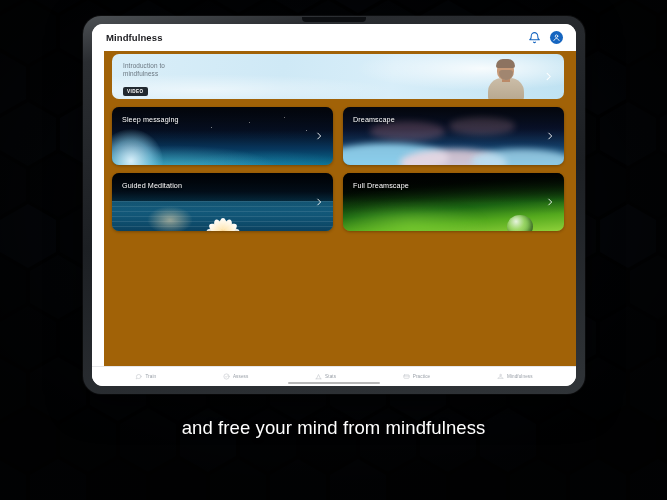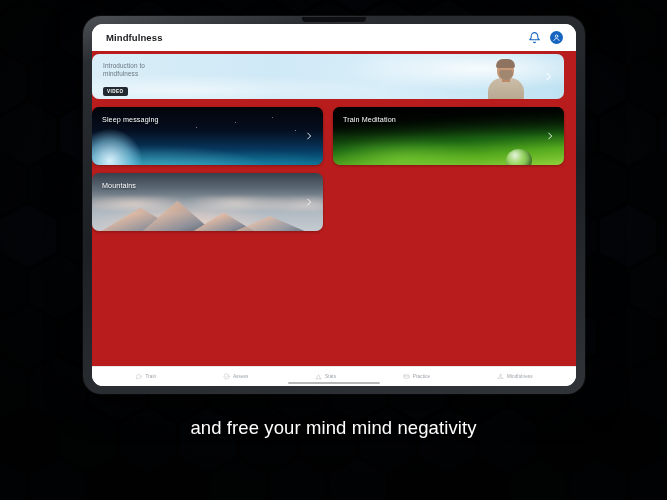--- a/index.html
+++ b/index.html
@@ -70,23 +70,24 @@
   .ico { width: 13px; height: 13px; display: block; }
   .avatar-badge {
     width: 13px; height: 13px; border-radius: 50%;
     background: #1565c0;
     display: flex; align-items: center; justify-content: center;
   }
 
   
   .content {
     flex: 1 1 auto;
-    padding: 3px 12px 0 0;
-    background: #b91c1c;
+    padding: 3px 12px 0 8px;
+    background: #a16207;
     overflow: hidden;
+    margin-left: 12px;
   }
 
   
   .banner {
     position: relative;
     height: 45px;
     border-radius: 7px;
     overflow: hidden;
     background: linear-gradient(100deg,#d9eef8 0%, #cfe9f6 38%, #d8eef9 62%, #bfe2f2 100%);
   }
@@ -520,55 +521,74 @@
             </div>
             <div class="card-scrim"></div>
             <div class="card-title">Sleep messaging</div>
             <span class="card-arrow">
               <svg width="10" height="10" viewBox="0 0 24 24" fill="none" stroke="#ffffff" stroke-width="2.2" stroke-linecap="round" stroke-linejoin="round">
                   <path d="M9 5l7 7-7 7"></path>
                 </svg>
             </span>
           </div>
 
-
-
+          <div class="card">
+            <div class="art-dream">
+              <span class="cl c4"></span>
+                <span class="cl c5"></span>
+              <span class="cl c1"></span>
+                <span class="cl c2"></span>
+                <span class="cl c3"></span>
+            </div>
+            <div class="card-scrim"></div>
+            <div class="card-title">Dreamscape</div>
+            <span class="card-arrow">
+              <svg width="10" height="10" viewBox="0 0 24 24" fill="none" stroke="#ffffff" stroke-width="2.2" stroke-linecap="round" stroke-linejoin="round">
+                  <path d="M9 5l7 7-7 7"></path>
+                </svg>
+            </span>
+          </div>
+
+
+          <div class="card">
+            <div class="art-lotus">
+              <div class="water"></div>
+              <div class="glow"></div>
+              <span class="petal" style="transform:translateX(-50%) rotate(0deg)"></span>
+              <span class="petal" style="transform:translateX(-50%) rotate(-26deg)"></span>
+              <span class="petal" style="transform:translateX(-50%) rotate(26deg)"></span>
+              <span class="petal" style="transform:translateX(-50%) rotate(-52deg)"></span>
+              <span class="petal" style="transform:translateX(-50%) rotate(52deg)"></span>
+              <span class="petal" style="transform:translateX(-50%) rotate(-76deg);opacity:.9"></span>
+              <span class="petal" style="transform:translateX(-50%) rotate(76deg);opacity:.9"></span>
+            </div>
+            <div class="card-scrim"></div>
+            <div class="card-title">Guided Meditation</div>
+            <span class="card-arrow">
+              <svg width="10" height="10" viewBox="0 0 24 24" fill="none" stroke="#ffffff" stroke-width="2.2" stroke-linecap="round" stroke-linejoin="round">
+                  <path d="M9 5l7 7-7 7"></path>
+                </svg>
+            </span>
+          </div>
 
           <div class="card">
             <div class="art-leaf">
               <div class="blur1"></div>
               <div class="drop"></div>
               <div class="top-dark"></div>
             </div>
             <div class="card-scrim"></div>
-            <div class="card-title">Train Meditation</div>
+            <div class="card-title">Full Dreamscape</div>
             <span class="card-arrow">
               <svg width="10" height="10" viewBox="0 0 24 24" fill="none" stroke="#ffffff" stroke-width="2.2" stroke-linecap="round" stroke-linejoin="round">
                   <path d="M9 5l7 7-7 7"></path>
                 </svg>
             </span>
           </div>
 
-          <div class="card">
-            <div class="art-mtn">
-              <div class="sky-glow"></div>
-              <div class="cloudband"></div>
-              <span class="peak" style="left:4%;width:34%;height:40%"></span>
-              <span class="peak" style="left:22%;width:30%;height:52%"></span>
-              <span class="peak" style="left:44%;width:26%;height:32%"></span>
-              <span class="peak" style="left:62%;width:30%;height:26%;opacity:.8"></span>
-            </div>
-            <div class="card-scrim"></div>
-            <div class="card-title">Mountains</div>
-            <span class="card-arrow">
-              <svg width="10" height="10" viewBox="0 0 24 24" fill="none" stroke="#ffffff" stroke-width="2.2" stroke-linecap="round" stroke-linejoin="round">
-                  <path d="M9 5l7 7-7 7"></path>
-                </svg>
-            </span>
-          </div>
 
         </div>
       </div>
 
       <div class="bottom-nav">
 
         <div class="nav-item">
           <span>
             <svg class="nav-ico" viewBox="0 0 24 24" fill="none" stroke="#9aa0a8" stroke-width="2.2" stroke-linecap="round" stroke-linejoin="round">
               <path d="M21 12a8 7 0 0 1-8 7 9 9 0 0 1-3.6-.7L4 20l1.6-4A7 7 0 0 1 5 12a8 7 0 0 1 8-7 8 7 0 0 1 8 7z"></path>
@@ -618,16 +638,16 @@
           <span class="nav-label">Mindfulness</span>
         </div>
 
       </div>
 
       <div class="home-indicator"></div>
     </div>
   </div>
 
   <div class="caption">
-    <div>and free your mind mind negativity</div>
+    <div>and free your mind from mindfulness</div>
   </div>
 
 </div>
 
 </body></html>

